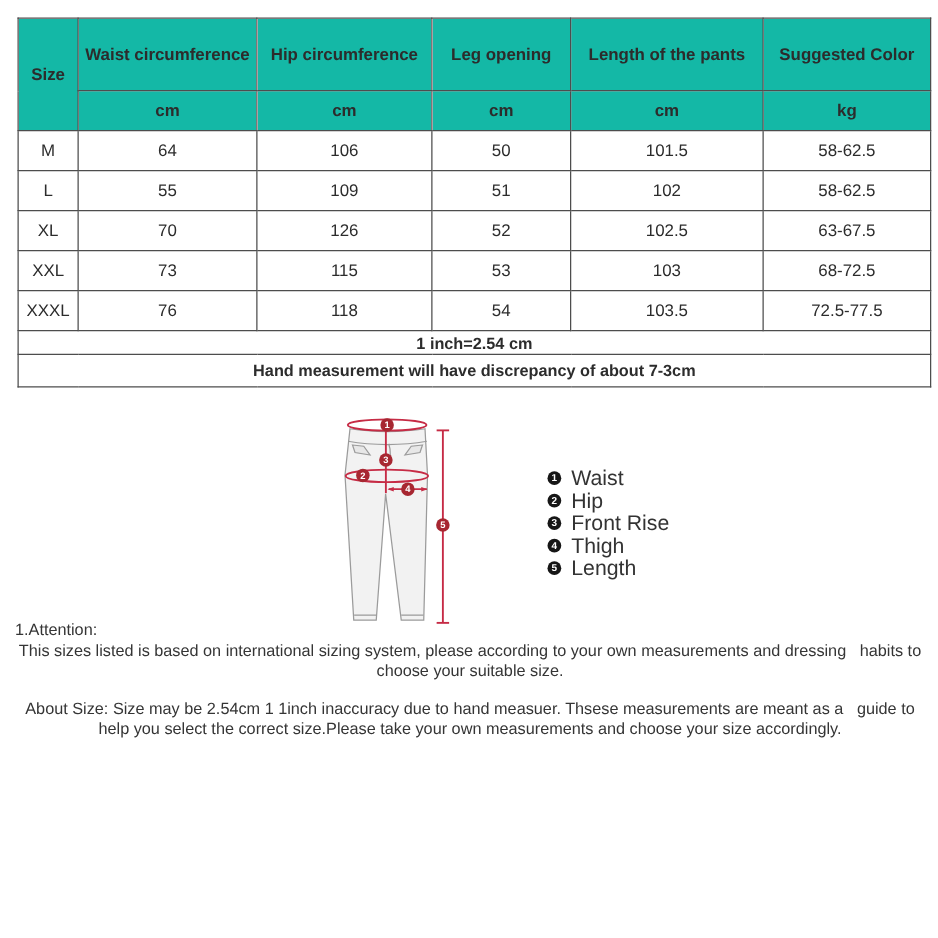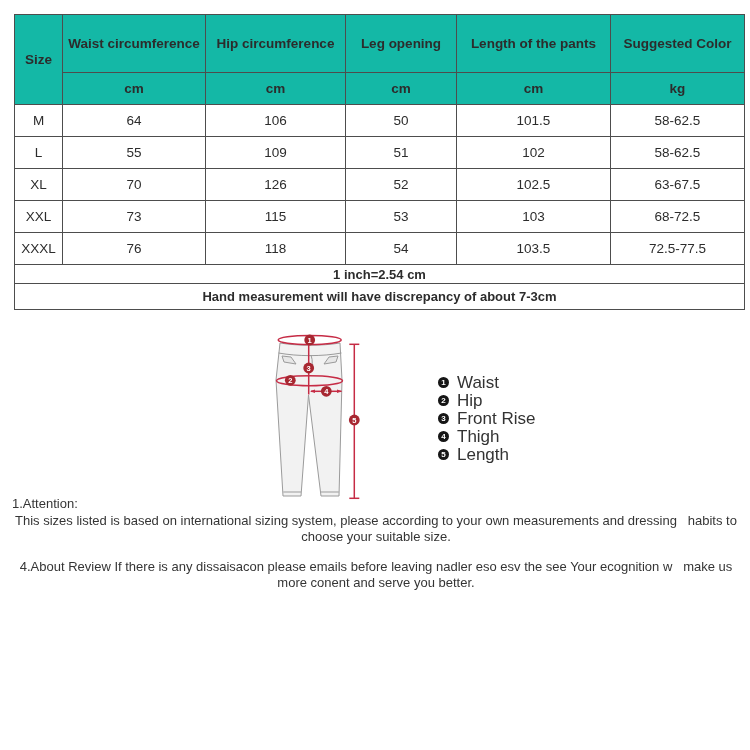--- a/index.html
+++ b/index.html
@@ -180,19 +180,17 @@
     <span class="legend-label">Length</span>
   </div>
 </div>
 
 <div class="notes">
   <div class="note">
     <div class="note-heading">1.Attention:</div>
     <div class="note-body">This sizes listed is based on international sizing system, please according to your own measurements and dressing   habits to choose your suitable size.</div>
   </div>
   <div class="note">
+    <div class="note-body">About Size: Size may be 2.54cm 1 1inch inaccuracy due to hand measuer. Thsese measurements are meant as a   guide to help you select the correct size.Please take your own measurements and choose your size accordingly.</div>
   </div>
   <div class="note">
-  </div>
-  <div class="note">
-    <div class="note-body">4.About Review If there is any dissaisacon please emails before leaving nadler eso esv the see Your ecognition w   make us more conent and serve you better.</div>
   </div>
 </div>
 
 </body></html>

